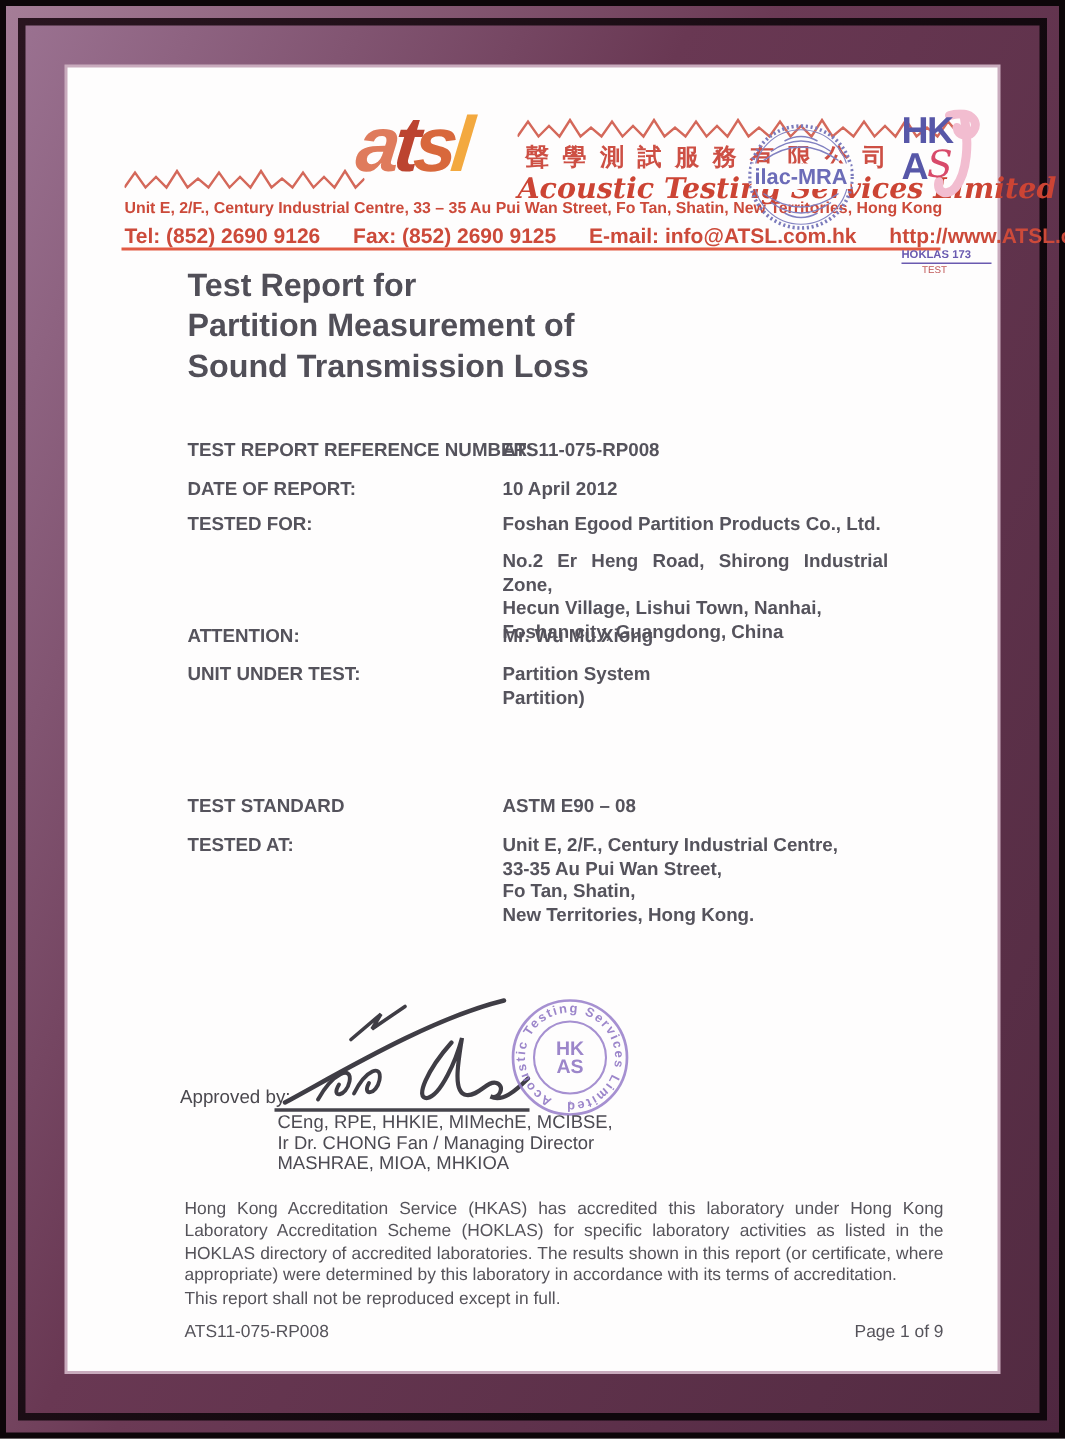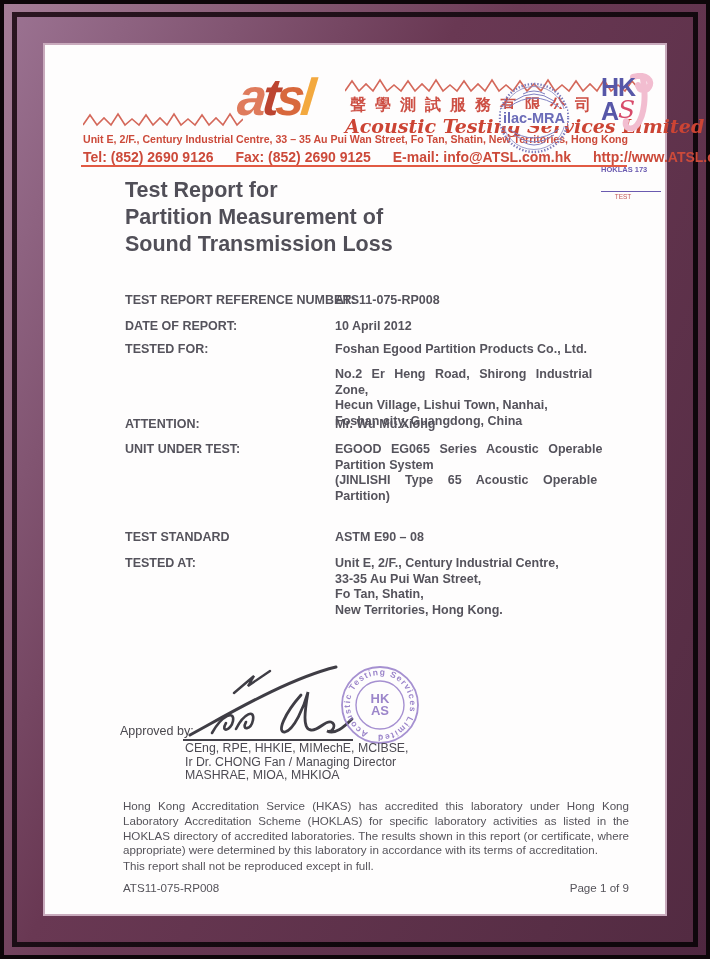--- a/index.html
+++ b/index.html
@@ -38,21 +38,21 @@
 
   .ilac { position:absolute; left:452px; top:36px; }
   .hkas { position:absolute; left:556px; top:30px; width:60px; }
   .hkas-letters { position:relative; height:52px; }
   .hkas-hk { position:absolute; left:0; top:0;  color:#5757a8; font-weight:bold; font-size:25px; letter-spacing:-1px; line-height:1; }
   .hkas-a  { position:absolute; left:0; top:24px; color:#5757a8; font-weight:bold; font-size:25px; line-height:1; }
   .hkas-s  { position:absolute; left:17px; top:22px; color:#d84a6a; font-size:25px; line-height:1;
              font-family:"DejaVu Serif", serif; font-style:italic; }
   .hkas-j  { position:absolute; left:18px; top:-2px; }
   .hoklas  { margin-top:38px; font-size:7.5px; font-weight:bold; color:#6a5ab0;
-             border-bottom:1px solid #6a5ab0; padding-bottom:17px; white-space:nowrap; }
+             border-bottom:1px solid #6a5ab0; padding-bottom:1px; white-space:nowrap; }
   .hoklas-sub { font-size:6.5px; color:#c05858; text-align:center; width:44px; margin-top:1px; }
 
   
   .title { position:absolute; left:80px; top:132px; font-size:21.5px; font-weight:bold;
            color:#514f58; line-height:27px; }
   .frow  { position:absolute; left:80px; width:502px; color:#55535c; font-size:12.5px; font-weight:bold; }
   .frow .lbl { position:absolute; left:0; top:0; }
   .frow .val { position:absolute; left:210px; top:0; width:292px; line-height:15.5px; }
   .val .wsp  { word-spacing:6px; }
   .val .wsp2 { word-spacing:11px; }
@@ -156,23 +156,21 @@
       <div>Foshan city, Guangdong, China</div>
     </span>
   </div>
   <div class="frow y-att">
     <span class="lbl">ATTENTION:</span>
     <span class="val">Mr. Wu Mu Xiong</span>
   </div>
   <div class="frow y-unit">
     <span class="lbl">UNIT UNDER TEST:</span>
     <span class="val">
-      <div class="wsp">EGOOD EG065 Series Acoustic Operable</div>
       <div>Partition System</div>
-      <div class="wsp2">(JINLISHI Type 65 Acoustic Operable</div>
       <div>Partition)</div>
     </span>
   </div>
   <div class="frow y-std">
     <span class="lbl">TEST STANDARD</span>
     <span class="val">ASTM E90 – 08</span>
   </div>
   <div class="frow y-at">
     <span class="lbl">TESTED AT:</span>
     <span class="val">

